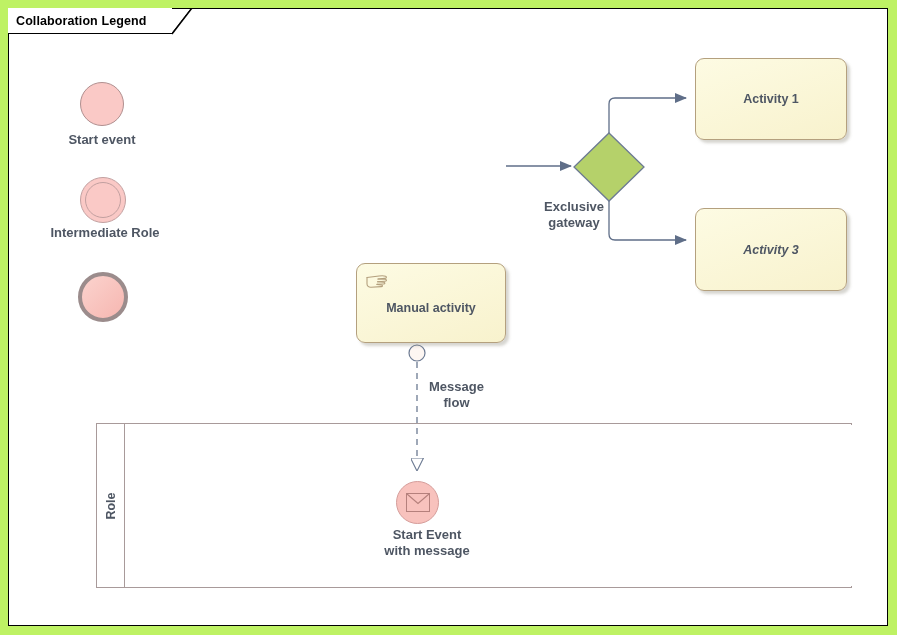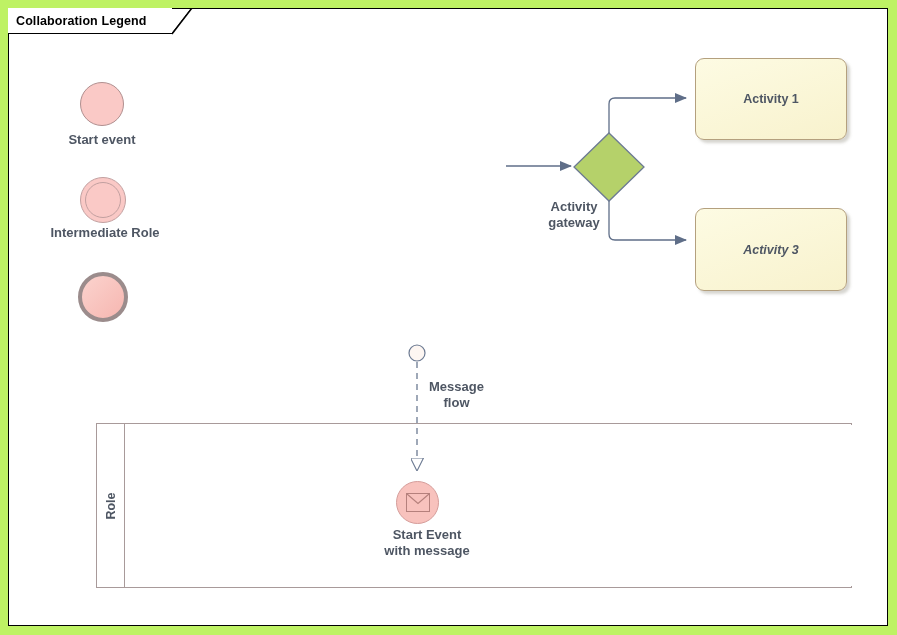--- a/index.html
+++ b/index.html
@@ -207,31 +207,44 @@
     <path d="M417,362 L417,470" stroke="#6c7a92" stroke-width="1.3" fill="none" stroke-dasharray="6,5" marker-end="url(#arrowHollow)"></path>
     <circle cx="417" cy="353" r="8" fill="#fdf6f2" stroke="#6c7a92" stroke-width="1.2"></circle>
   </svg>
 
 
   <div class="gateway" style="left:571px; top:130px;">
     <svg width="76" height="74" viewBox="0 0 76 74">
       <path d="M38,3 L73,37 L38,71 L3,37 Z" fill="#b5d16a" stroke="#6c7a92" stroke-width="1.3"></path>
     </svg>
   </div>
-  <div class="lbl" style="left:519px; top:199px; width:110px;">Activity
+  <div class="lbl" style="left:519px; top:199px; width:110px;">Exclusive
 gateway</div>
 
   <div class="task" style="left:695px; top:58px; width:152px; height:82px;">
     <span class="task-label">Activity 1</span>
   </div>
 
   <div class="task" style="left:695px; top:208px; width:152px; height:83px;font-style:italic;">
     <span class="task-label">Activity 3</span>
   </div>
 
+  <div class="task manual" style="left:356px; top:263px; width:150px; height:80px;">
+    <span class="hand-icon">
+      <svg width="26" height="20" viewBox="0 0 26 20">
+        <g fill="none" stroke="#b4a07e" stroke-width="1.1" stroke-linecap="round" stroke-linejoin="round">
+          <path d="M2,6.5 L14,5 C17,4.6 19,4.6 20.5,5.2 C22,5.8 21.6,7.2 19.6,7.4 L13,8"></path>
+          <path d="M13,8 L20,8.2 C22,8.3 22,10 20,10.2 L12.6,10.8"></path>
+          <path d="M12.6,10.8 L18.6,11.2 C20.4,11.4 20.3,12.9 18.5,13 L12,13.4"></path>
+          <path d="M12,13.4 L16.4,14 C17.9,14.2 17.8,15.5 16.2,15.6 L6,16.2 C3.6,16.3 2,15 2,13 L2,6.5"></path>
+        </g>
+      </svg>
+    </span>
+    <span class="task-label">Manual activity</span>
+  </div>
 
   <div class="lbl" style="left:404px; top:379px; width:105px; ">Message
 flow</div>
 
   <div class="pool" style="left:96px; top:423px; width:756px; height:165px;">
     <div class="pool-header" style="width:28px;">
       <span class="pool-label">Role</span>
     </div>
   </div>
 

